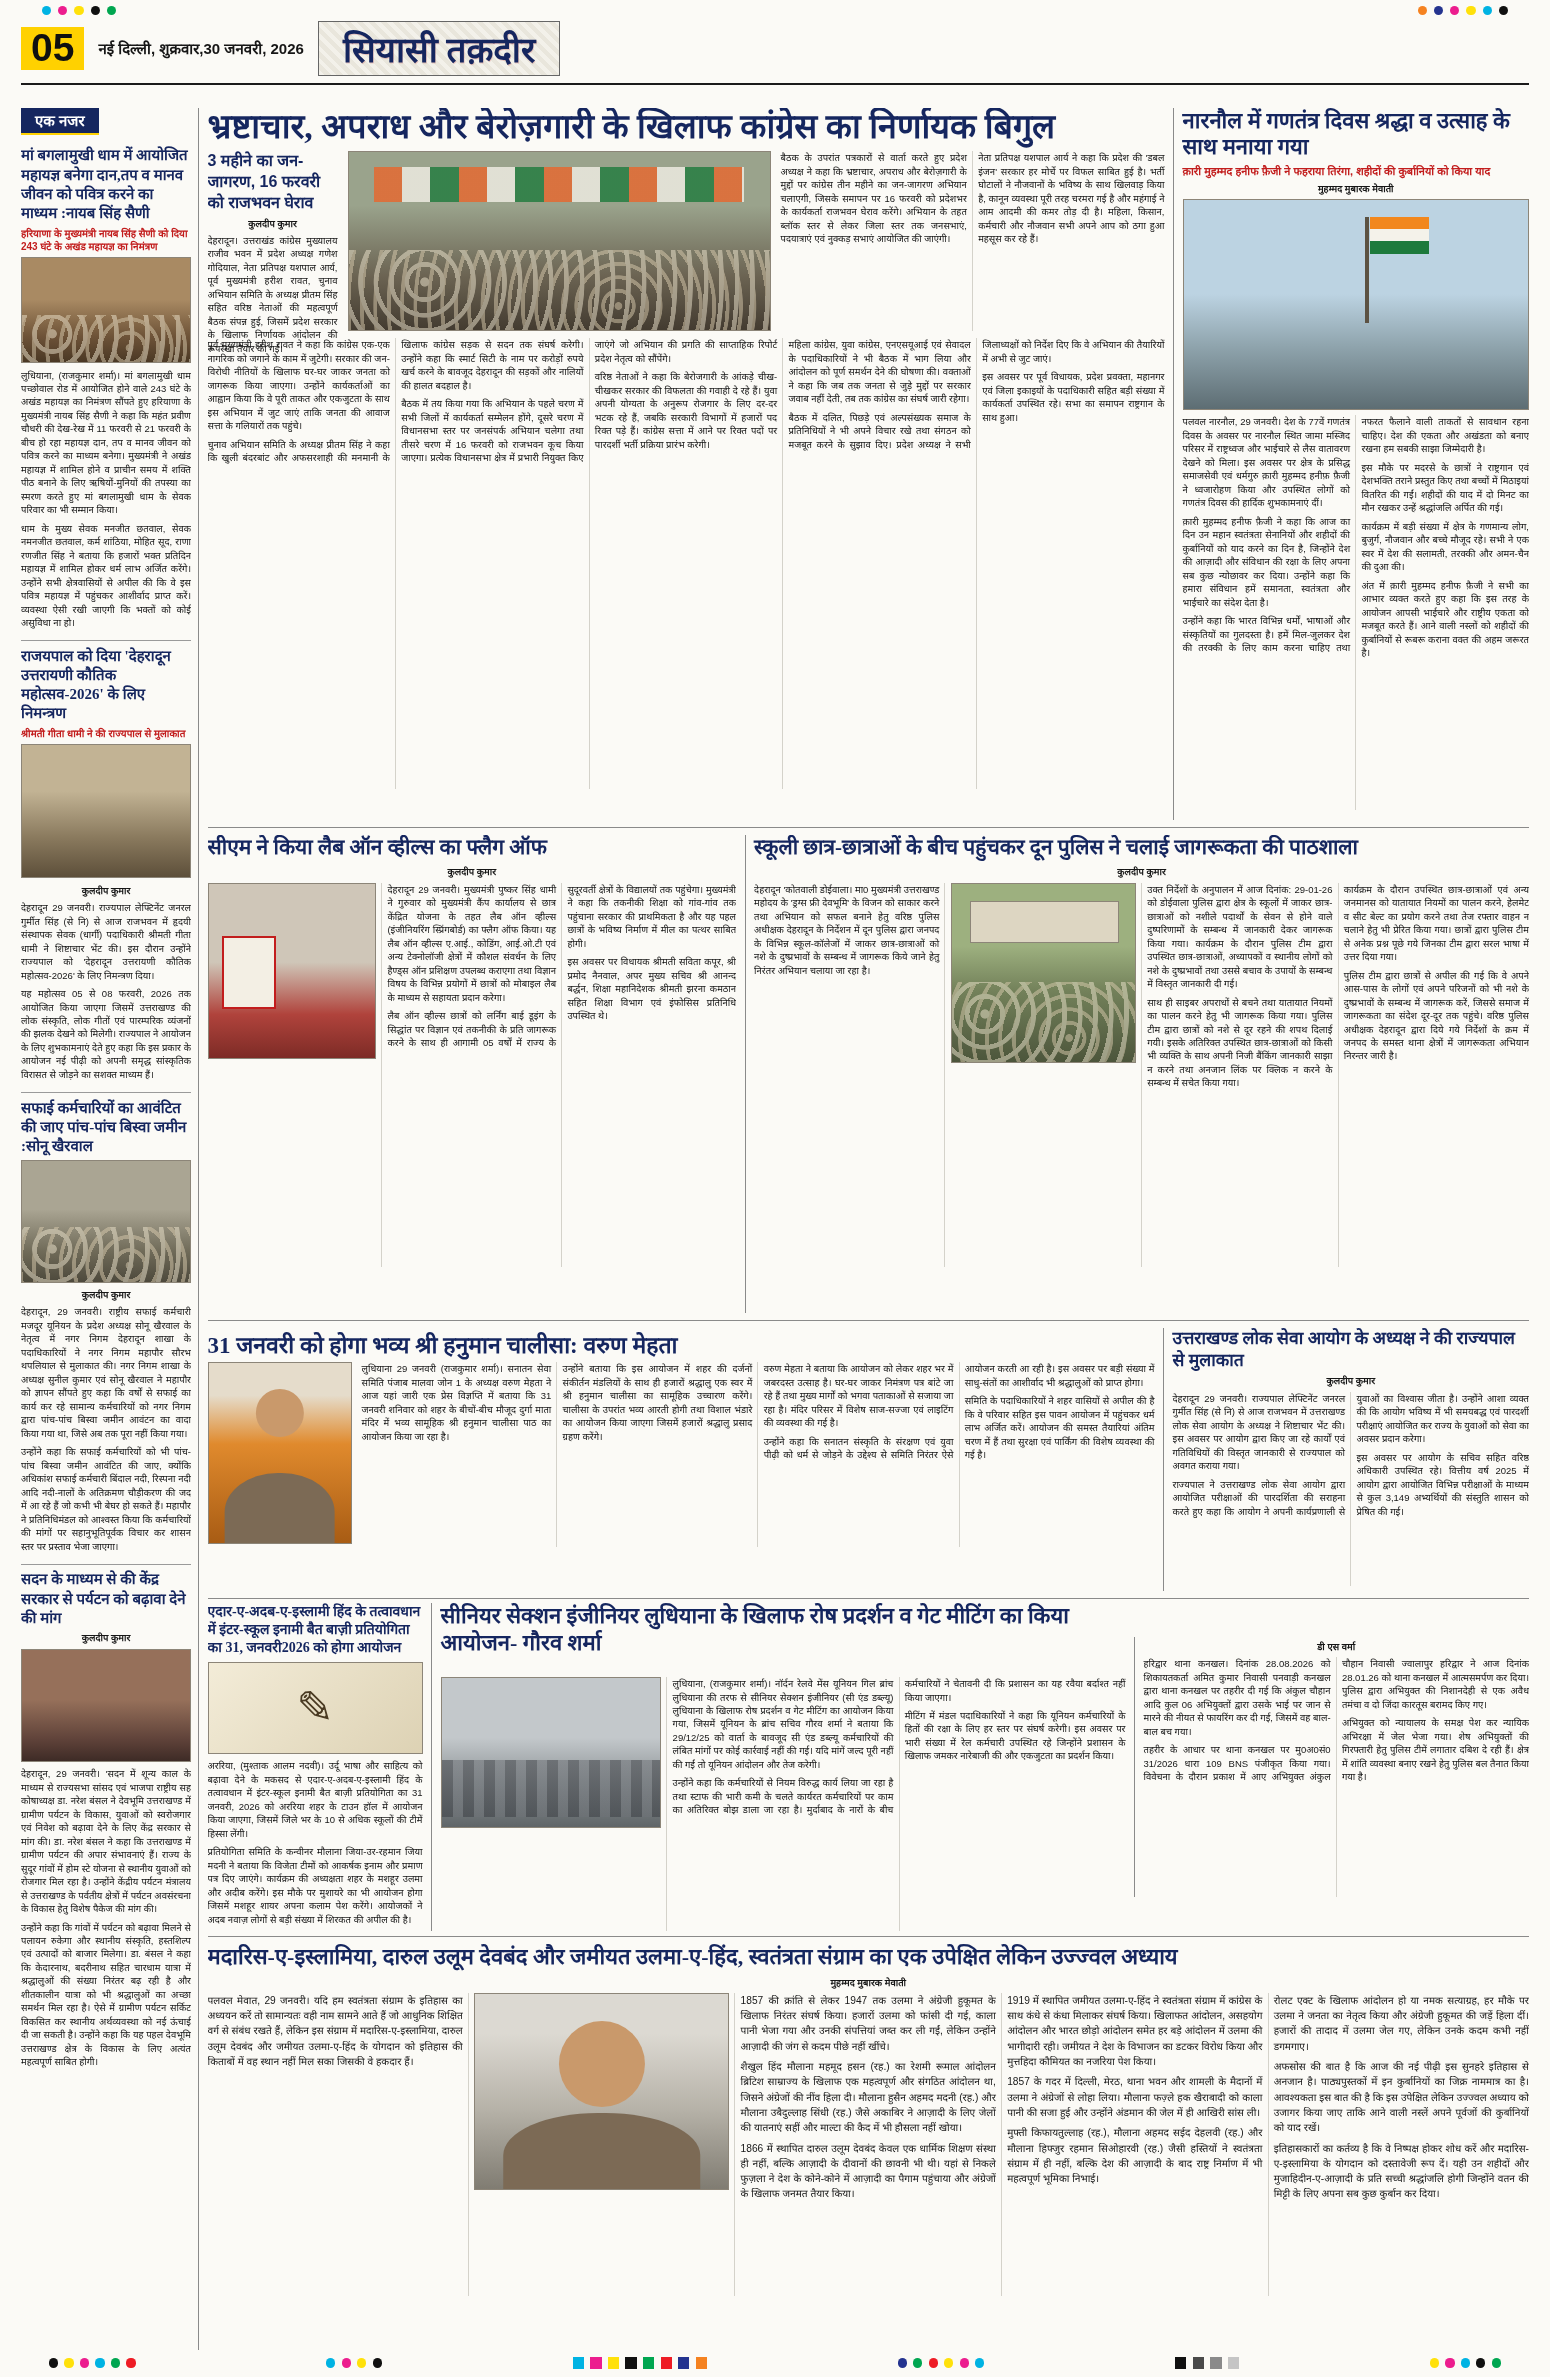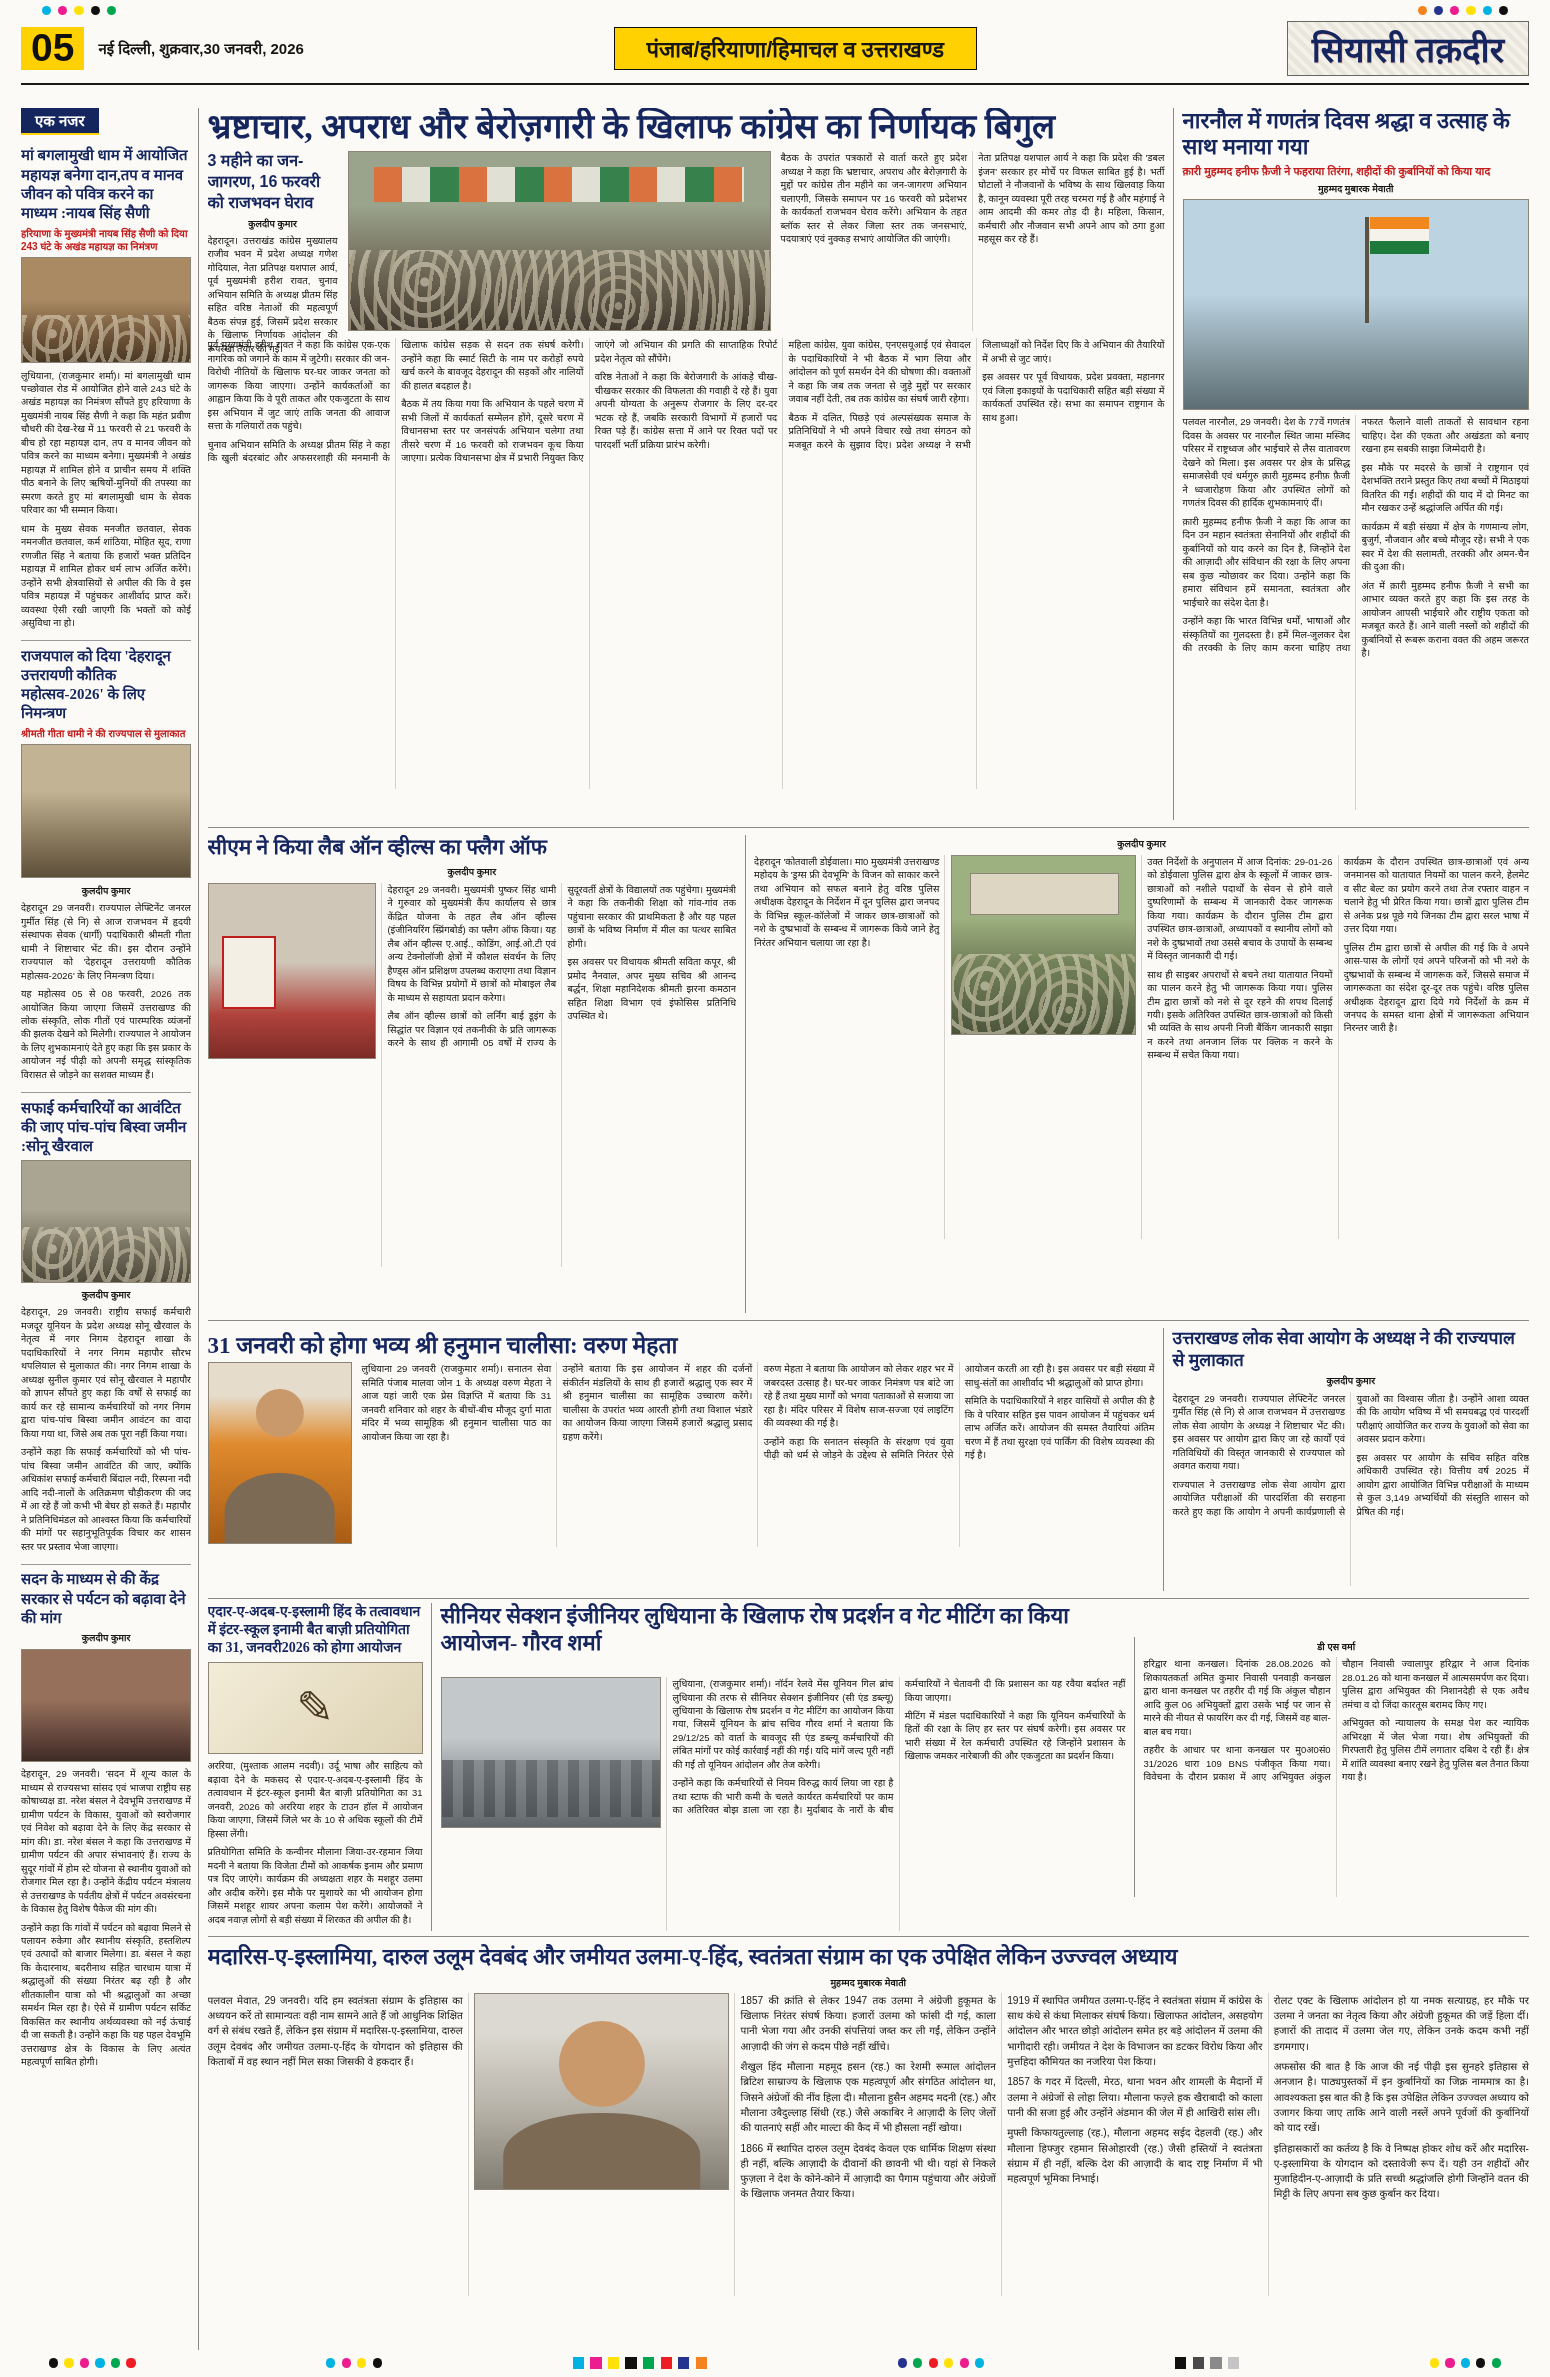--- a/index.html
+++ b/index.html
@@ -158,23 +158,20 @@
     <span class="dot c-blu"></span>
     <span class="dot c-mag"></span>
     <span class="dot c-yel"></span>
     <span class="dot c-cyan"></span>
     <span class="dot c-blk"></span>
   </div>
 
   <header class="head">
     <div class="pagenum">05</div>
     <div class="dateline">नई दिल्ली, शुक्रवार,30 जनवरी, 2026</div>
-    <div class="band">
-      <div class="section-title">पंजाब/हरियाणा/हिमाचल व उत्तराखण्ड</div>
-    </div>
     <div class="masthead">सियासी तक़दीर</div>
   </header>
 
   <div class="content">
 
     <aside class="rail">
       <div class="rail-label">एक नजर</div>
 
       <article>
         <h2>मां बगलामुखी धाम में आयोजित महायज्ञ बनेगा दान,तप व मानव जीवन को पवित्र करने का माध्यम :नायब सिंह सैणी</h2>
@@ -264,20 +261,21 @@
           <div class="byline">कुलदीप कुमार</div>
           <div class="cols-3" style="height:384px;">
             <div class="photo ph-cmlab inline-ph"></div>
             <p class="body-p">देहरादून 29 जनवरी। मुख्यमंत्री पुष्कर सिंह धामी ने गुरुवार को मुख्यमंत्री कैंप कार्यालय से छात्र केंद्रित योजना के तहत लैब ऑन व्हील्स (इंजीनियरिंग स्प्रिंगबोर्ड) का फ्लैग ऑफ किया। यह लैब ऑन व्हील्स ए.आई., कोडिंग, आई.ओ.टी एवं अन्य टेक्नोलॉजी क्षेत्रों में कौशल संवर्धन के लिए हैण्ड्स ऑन प्रशिक्षण उपलब्ध कराएगा तथा विज्ञान विषय के विभिन्न प्रयोगों में छात्रों को मोबाइल लैब के माध्यम से सहायता प्रदान करेगा।</p>
             <p class="body-p">लैब ऑन व्हील्स छात्रों को लर्निंग बाई डूइंग के सिद्धांत पर विज्ञान एवं तकनीकी के प्रति जागरूक करने के साथ ही आगामी 05 वर्षों में राज्य के सुदूरवर्ती क्षेत्रों के विद्यालयों तक पहुंचेगा। मुख्यमंत्री ने कहा कि तकनीकी शिक्षा को गांव-गांव तक पहुंचाना सरकार की प्राथमिकता है और यह पहल छात्रों के भविष्य निर्माण में मील का पत्थर साबित होगी।</p>
             <p class="body-p">इस अवसर पर विधायक श्रीमती सविता कपूर, श्री प्रमोद नैनवाल, अपर मुख्य सचिव श्री आनन्द बर्द्धन, शिक्षा महानिदेशक श्रीमती झरना कमठान सहित शिक्षा विभाग एवं इंफोसिस प्रतिनिधि उपस्थित थे।</p>
           </div>
         </article>
 
         <article class="doon">
+          <h2>स्कूली छात्र-छात्राओं के बीच पहुंचकर दून पुलिस ने चलाई जागरूकता की पाठशाला</h2>
           <div class="byline">कुलदीप कुमार</div>
           <div class="cols-4" style="height:384px;">
             <p class="body-p">देहरादून 'कोतवाली डोईवाला। मा0 मुख्यमंत्री उत्तराखण्ड महोदय के 'ड्रग्स फ्री देवभूमि' के विजन को साकार करने तथा अभियान को सफल बनाने हेतु वरिष्ठ पुलिस अधीक्षक देहरादून के निर्देशन में दून पुलिस द्वारा जनपद के विभिन्न स्कूल-कॉलेजों में जाकर छात्र-छात्राओं को नशे के दुष्प्रभावों के सम्बन्ध में जागरूक किये जाने हेतु निरंतर अभियान चलाया जा रहा है।</p>
             <div class="photo ph-doon inline-ph crowd"></div>
             <p class="body-p">उक्त निर्देशों के अनुपालन में आज दिनांक: 29-01-26 को डोईवाला पुलिस द्वारा क्षेत्र के स्कूलों में जाकर छात्र-छात्राओं को नशीले पदार्थों के सेवन से होने वाले दुष्परिणामों के सम्बन्ध में जानकारी देकर जागरूक किया गया। कार्यक्रम के दौरान पुलिस टीम द्वारा उपस्थित छात्र-छात्राओं, अध्यापकों व स्थानीय लोगों को नशे के दुष्प्रभावों तथा उससे बचाव के उपायों के सम्बन्ध में विस्तृत जानकारी दी गई।</p>
             <p class="body-p">साथ ही साइबर अपराधों से बचने तथा यातायात नियमों का पालन करने हेतु भी जागरूक किया गया। पुलिस टीम द्वारा छात्रों को नशे से दूर रहने की शपथ दिलाई गयी। इसके अतिरिक्त उपस्थित छात्र-छात्राओं को किसी भी व्यक्ति के साथ अपनी निजी बैंकिंग जानकारी साझा न करने तथा अनजान लिंक पर क्लिक न करने के सम्बन्ध में सचेत किया गया।</p>
             <p class="body-p">कार्यक्रम के दौरान उपस्थित छात्र-छात्राओं एवं अन्य जनमानस को यातायात नियमों का पालन करने, हेलमेट व सीट बेल्ट का प्रयोग करने तथा तेज रफ्तार वाहन न चलाने हेतु भी प्रेरित किया गया। छात्रों द्वारा पुलिस टीम से अनेक प्रश्न पूछे गये जिनका टीम द्वारा सरल भाषा में उत्तर दिया गया।</p>
             <p class="body-p">पुलिस टीम द्वारा छात्रों से अपील की गई कि वे अपने आस-पास के लोगों एवं अपने परिजनों को भी नशे के दुष्प्रभावों के सम्बन्ध में जागरूक करें, जिससे समाज में जागरूकता का संदेश दूर-दूर तक पहुंचे। वरिष्ठ पुलिस अधीक्षक देहरादून द्वारा दिये गये निर्देशों के क्रम में जनपद के समस्त थाना क्षेत्रों में जागरूकता अभियान निरन्तर जारी है।</p>
           </div>
         </article>

